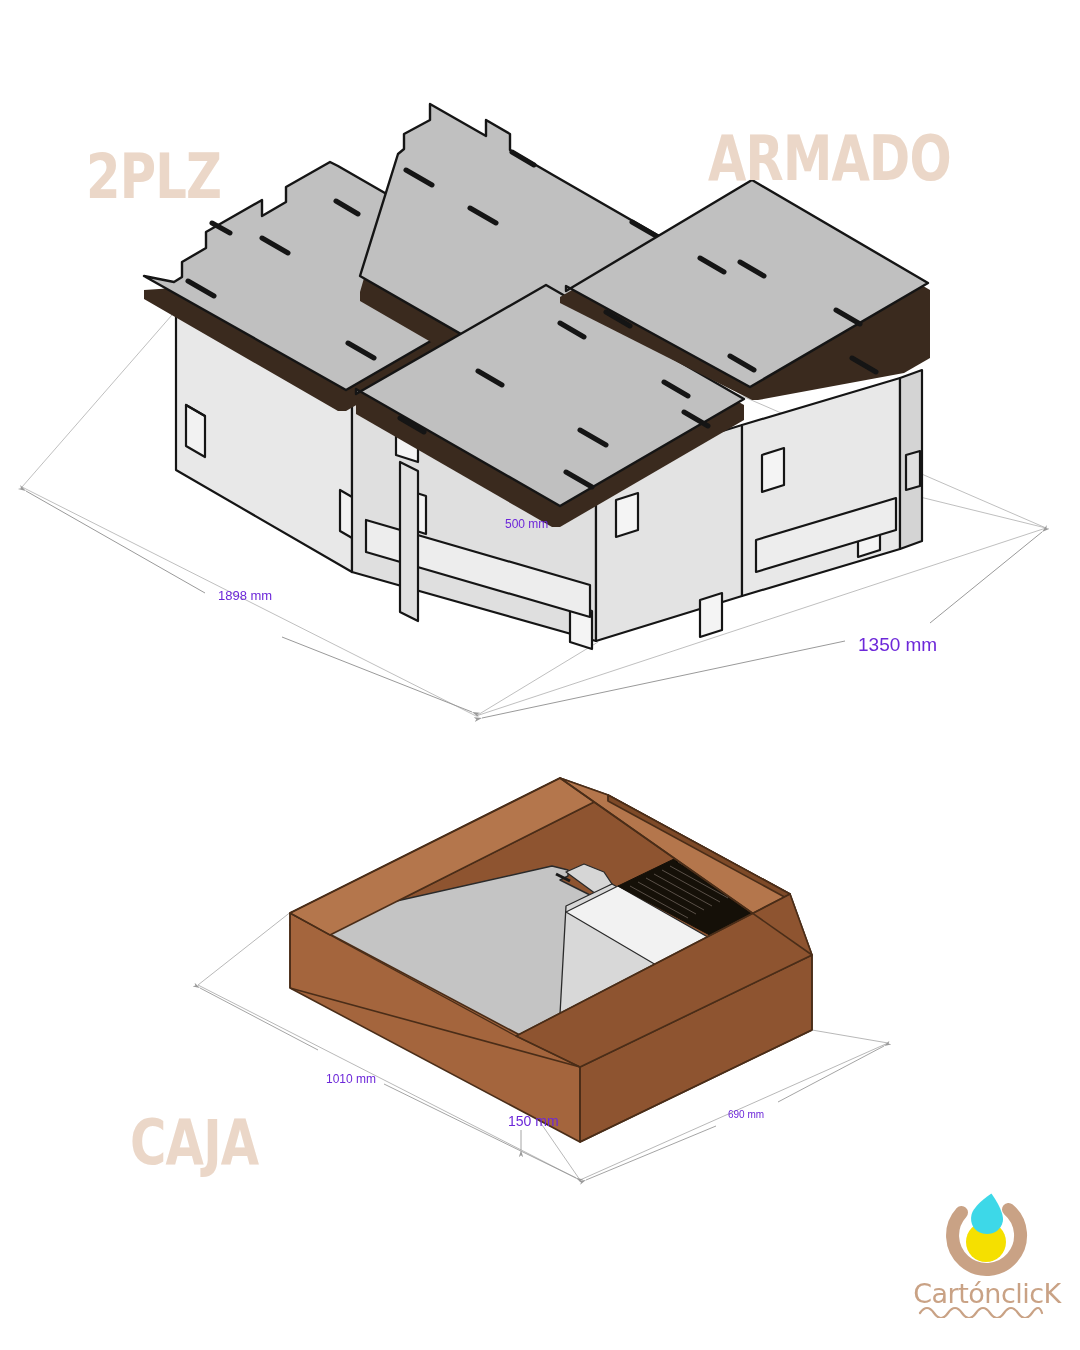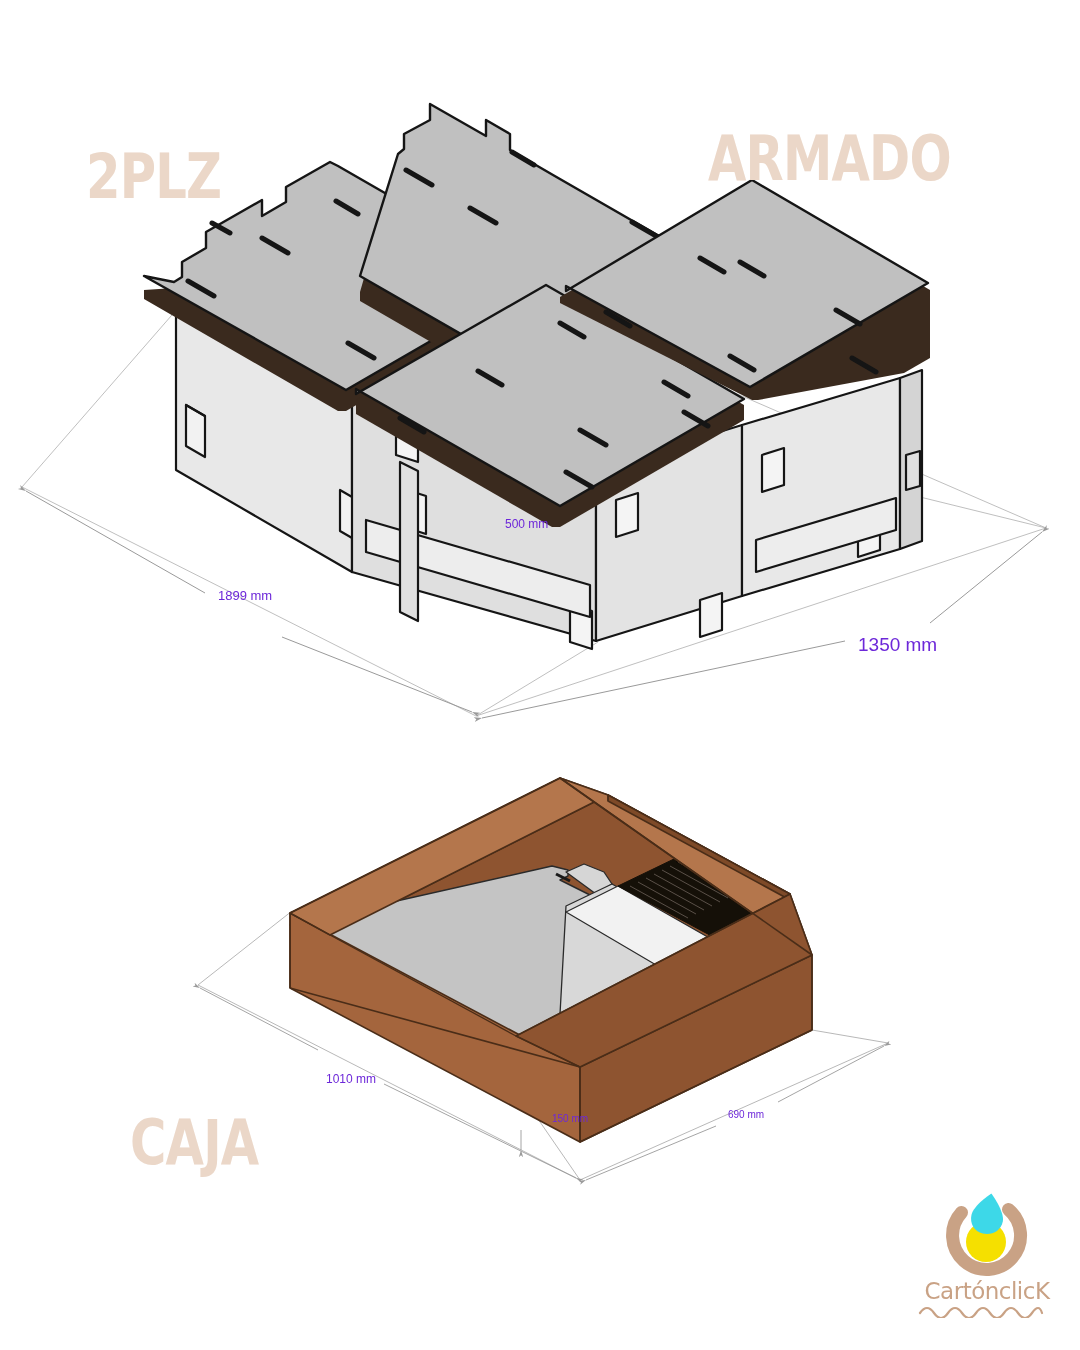--- a/index.html
+++ b/index.html
@@ -46,38 +46,38 @@
     position: absolute;
     color: #6d28d9;
     font-family: "Liberation Sans", sans-serif;
     white-space: nowrap;
     user-select: none;
   }
   #dim-1900 { left: 218px; top: 588px; font-size: 13px; }
   #dim-1350 { left: 858px; top: 634px; font-size: 19px; }
   #dim-500  { left: 505px; top: 517px; font-size: 12px; }
   #dim-1010 { left: 326px; top: 1072px; font-size: 12px; }
-  #dim-150  { left: 508px; top: 1113px; font-size: 10px; margin-left: 44px; }
+  #dim-150  { left: 508px; top: 1113px; font-size: 14px; }
   #dim-690  { left: 728px; top: 1109px; font-size: 10px; }
 
   #logo {
     position: absolute;
     left: 912px;
     top: 1190px;
     width: 150px;
     height: 132px;
   }
   #logo-mark { position: absolute; left: 22px; top: 0; width: 104px; height: 92px; }
   #logo-text {
     position: absolute;
     left: 0; top: 88px;
     width: 150px;
     text-align: center;
     font-family: "DejaVu Sans", sans-serif;
-    font-size: 23px;
+    font-size: 27px;
     font-weight: 400;
     color: #C9A285;
     letter-spacing: -0.5px;
     white-space: nowrap;
   }
   #logo-wave { position: absolute; left: 6px; top: 112px; width: 126px; height: 16px; }
 </style>
 </head>
 <body>
 
@@ -319,21 +319,21 @@
       <path d="M330,935 L290,913" fill="none" stroke="#4a2d18" stroke-width="1.3"></path>
       <path d="M608,795 L608,801" fill="none" stroke="#4a2d18" stroke-width="1.3"></path>
       <path d="M516,1036 L580,1067" fill="none" stroke="#4a2d18" stroke-width="1.3"></path>
     </g>
   </svg>
 
   <div class="wm" id="wm-2plz">2PLZ</div>
   <div class="wm" id="wm-armado">ARMADO</div>
   <div class="wm" id="wm-caja">CAJA</div>
 
-  <div class="dimlabel" id="dim-1900">1899 mm</div>
+  <div class="dimlabel" id="dim-1900">1898 mm</div>
   <div class="dimlabel" id="dim-1350">1350 mm</div>
   <div class="dimlabel" id="dim-500">500 mm</div>
   <div class="dimlabel" id="dim-1010">1010 mm</div>
   <div class="dimlabel" id="dim-150">150 mm</div>
   <div class="dimlabel" id="dim-690">690 mm</div>
 
   <div id="logo">
     <svg id="logo-mark" viewBox="0 0 104 92">
 
       <path d="M78,24 A36,36 0 1,1 26,26 A36,36 0 0,0 78,24 Z" fill="none"></path>

